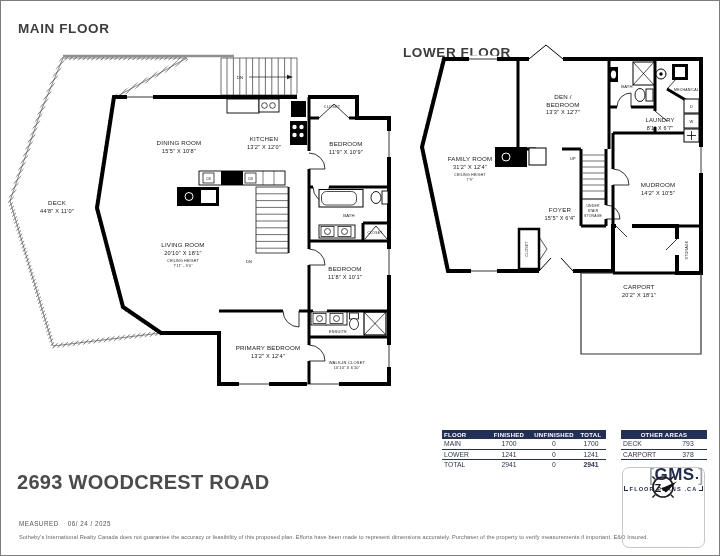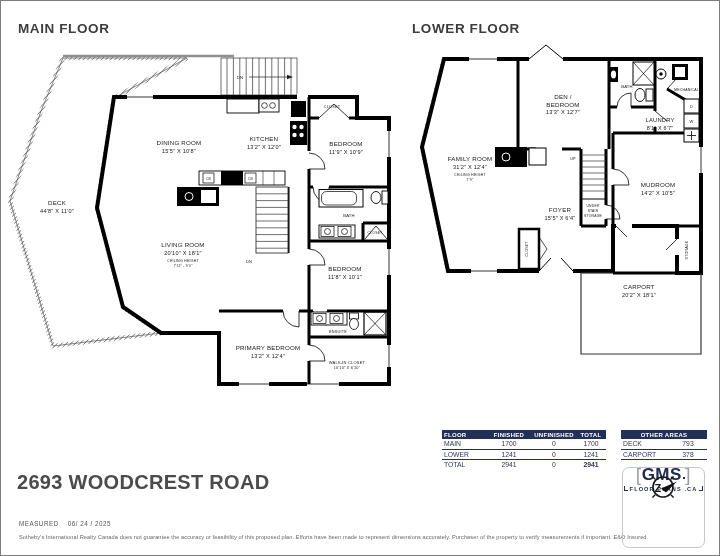--- a/index.html
+++ b/index.html
@@ -6,21 +6,21 @@
   .page{
     position:relative;width:720px;height:556px;box-sizing:border-box;
     border:1px solid #7c7c7c;background:#fff;overflow:hidden;
     font-family:"Liberation Sans",sans-serif;
   }
   .floor-title{
     position:absolute;top:20px;font-size:13.5px;font-weight:800;
     color:#3d3d3d;letter-spacing:.6px;
   }
   .floor-title.main{left:17px;}
-  .floor-title.lower{left:411px;}
+  .floor-title.lower{left:402px;margin-top:24px;}
   svg{position:absolute;left:0;top:0;}
   svg text{fill:#1a1a1a;letter-spacing:.2px;}
 
   
   .area-table{position:absolute;left:441px;top:429px;width:164px;font-size:6.8px;color:#2e3550;}
   .other-table{position:absolute;left:620px;top:429px;width:86px;font-size:6.8px;color:#2e3550;}
   .thead{background:#223057;color:#fff;font-weight:bold;font-size:6px;letter-spacing:.3px;}
   .trow{display:grid;align-items:center;}
   .area-table .trow{grid-template-columns:44px 46px 44px 30px;height:9.5px;}
   .other-table .trow{grid-template-columns:48px 38px;height:9.5px;}
@@ -34,21 +34,21 @@
   .address{position:absolute;left:16px;top:470px;font-size:20px;font-weight:800;
     color:#4b4b4b;letter-spacing:.3px;}
   .measured{position:absolute;left:18px;top:519px;font-size:6.3px;color:#555;letter-spacing:.5px;}
   .measured .mdate{margin-left:9px;}
   .disclaimer{position:absolute;left:18px;top:533px;font-size:5.6px;color:#666;
     letter-spacing:.1px;white-space:nowrap;}
 
   
   .logo-box{position:absolute;left:621px;top:466px;width:83px;height:81px;
     border:1.5px solid #c3c7cc;border-radius:7px;box-sizing:border-box;text-align:center;}
-  .logo-gms{margin-top:-3px;font-size:17px;font-weight:800;color:#202c54;letter-spacing:.5px;line-height:1;}
+  .logo-gms{margin-top:-3px;font-size:17px;font-weight:800;color:#202c54;letter-spacing:.5px;line-height:1;text-align:right;}
   .logo-gms .bracket{color:#9aa0a8;font-weight:400;font-size:19px;vertical-align:-1px;}
   .gms-dot{display:inline-block;width:2.5px;height:2.5px;background:#202c54;margin:0 0 1px 1px;}
   .logo-sub{font-size:5.6px;font-weight:bold;color:#202c54;letter-spacing:1.1px;margin-top:1.5px;}
   .logo-sub .corner-l{display:inline-block;width:3px;height:4px;border-left:1px solid #202c54;border-bottom:1px solid #202c54;margin-right:2px;}
   .logo-sub .corner-r{display:inline-block;width:3px;height:4px;border-right:1px solid #202c54;border-bottom:1px solid #202c54;margin-left:2px;}
 </style>
 </head>
 <body>
 
 <div class="page">

